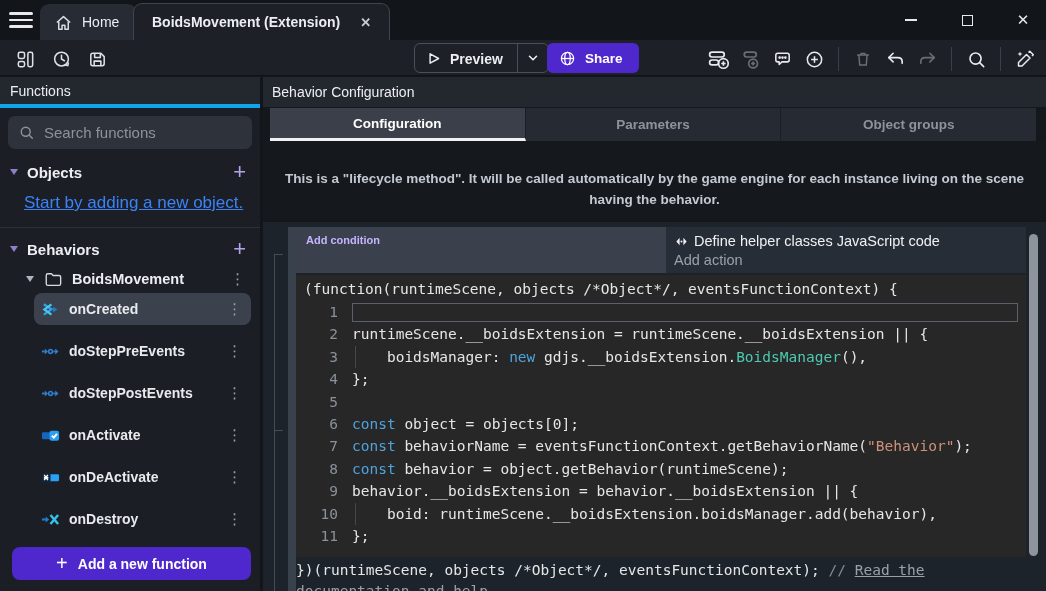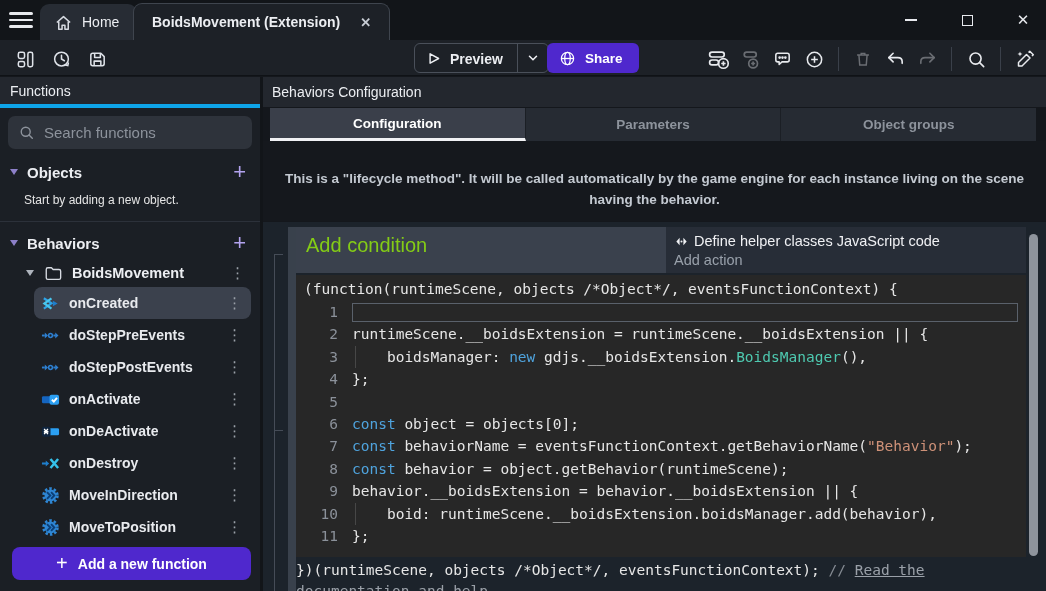--- a/index.html
+++ b/index.html
@@ -53,25 +53,25 @@
   .sidebar { position:absolute; left:0; top:77px; width:263px; height:514px; background:#1b1f25; border-right:3px solid #121519; }
   .sb-header { height:31px; background:#23272e; border-bottom:4px solid #0ea5e9; display:flex; align-items:center; padding:0 10px; font-size:14px; }
   .sb-search { position:relative; margin:8px; height:33px; background:#2e333b; border-radius:7px; display:flex; align-items:center; padding:0 10px; gap:9px; }
   .sb-search input { flex:1; background:transparent; border:none; outline:none; color:#eceef2; font-size:15px; font-family:"Liberation Sans",sans-serif; }
   .sb-search input::placeholder { color:#8d939c; }
   .sec-row { display:flex; align-items:center; height:30px; padding:0 10px; gap:9px; margin-top:6px; }
   .sec-row .label { font-weight:bold; font-size:15px; flex:1; }
   .plus-btn { color:#b3a3ef; font-size:22px; font-weight:300; line-height:20px; cursor:pointer; padding:0 4px; }
   .tri { width:0; height:0; border-left:4.5px solid transparent; border-right:4.5px solid transparent; border-top:6px solid #8d80c9; }
   .tri.lt { border-top-color:#aeb4bd; }
-  .sb-hint { color:#e5e5e5; font-size:12px; padding:6px 10px 12px 24px; }
+  .sb-hint { color:#3b82f6; font-size:17px; padding:6px 10px 12px 24px;text-decoration:underline; }
   .sb-div { height:1px; background:#2c313a; margin:2px 0 2px 0; }
   .tree-folder { display:flex; align-items:center; height:29px; padding:0 10px 0 26px; gap:10px; }
   .tree-folder .label { flex:1; font-weight:bold; font-size:14.5px; }
-  .fn-row { display:flex; align-items:center; height:32px; margin:0 9px 0 34px; padding:0 4px 0 7px; gap:9px; border-radius:8px; cursor:pointer; }
+  .fn-row { display:flex; align-items:center; height:32px; margin:0 9px 10px 34px; padding:0 4px 0 7px; gap:9px; border-radius:8px; cursor:pointer; }
   .fn-row .label { flex:1; font-weight:bold; font-size:14px; color:#e8eaee; }
   .fn-row.selected { background:#3b414d; }
   .kebab { color:#9aa0a8; font-size:15px; padding:0 5px; cursor:pointer; }
   .btn-add-fn {
     position:absolute; left:12px; bottom:11px; width:239px; height:33px; background:#4f28cd; border-radius:8px;
     display:flex; align-items:center; justify-content:center; gap:10px; font-weight:bold; font-size:14px; color:#fff; cursor:pointer;
   }
   .btn-add-fn .plus { font-size:20px; font-weight:300; }
 
   
@@ -83,21 +83,21 @@
   .tab.active { background:#3a3f4a; color:#fff; border-bottom:3px solid #f0f1f4; }
   .descr { height:80px; background:#15181d; display:flex; align-items:flex-start; justify-content:center; padding-top:27px; }
   .descr .text { max-width:752px; text-align:center; color:#c3c9d1; font-weight:bold; font-size:13.5px; line-height:21px; }
 
   
   .events { position:absolute; left:0; top:145px; width:783px; height:369px; background:#1c232b; }
   .rail-line { position:absolute; left:11px; top:32px; width:9px; height:337px; border-left:1px solid #454c57; border-top:1px solid #454c57; }
   .rail-tick2 { position:absolute; left:11px; top:208px; width:9px; height:1px; background:#454c57; }
   .handle-strip { position:absolute; left:25px; top:5px; width:8px; height:364px; background:#39414c; cursor:grab; }
   .cond-panel { position:absolute; left:33px; top:5px; width:370px; height:46px; background:#3a414d; padding:7px 10px; }
-  .cond-panel .ph { color:#84cc16; font-size:20px; }
+  .cond-panel .ph { color:#c4b5fd; font-size:11px;font-weight:bold; }
   .action-block { position:absolute; left:403px; top:5px; width:360px; height:46px; background:#272d37; padding:3px 8px; }
   .action-title { display:flex; align-items:center; gap:5px; font-size:14.5px; color:#f0f1f4; height:22px; }
   .action-add { color:#99a1ab; font-size:14.5px; height:20px; }
 
   .code-block {
     position:absolute; left:33px; top:53px; width:730px; height:282px; background:#272727;
     font-family:"DejaVu Sans Mono", monospace; font-size:14.5px; color:#e6e6e6; padding:3px 8px; overflow:hidden;
   }
   .code-header { height:23px; line-height:23px; white-space:pre; }
   .code-row { display:flex; height:22.4px; line-height:22.4px; }
@@ -402,21 +402,21 @@
       <span class="kebab">⋮</span>
     </div>
 
     <div class="btn-add-fn">
       <span class="plus">+</span>
       <span>Add a new function</span>
     </div>
   </div>
 
   <div class="main">
-    <div class="main-header">Behaviors Configuration</div>
+    <div class="main-header">Behavior Configuration</div>
 
     <div class="tabs">
       <div class="tab active">Configuration</div>
       <div class="tab">Parameters</div>
       <div class="tab">Object groups</div>
     </div>
 
     <div class="descr">
       <div class="text">This is a "lifecycle method". It will be called automatically by the game engine for each instance living on the scene having the behavior.</div>
     </div>

